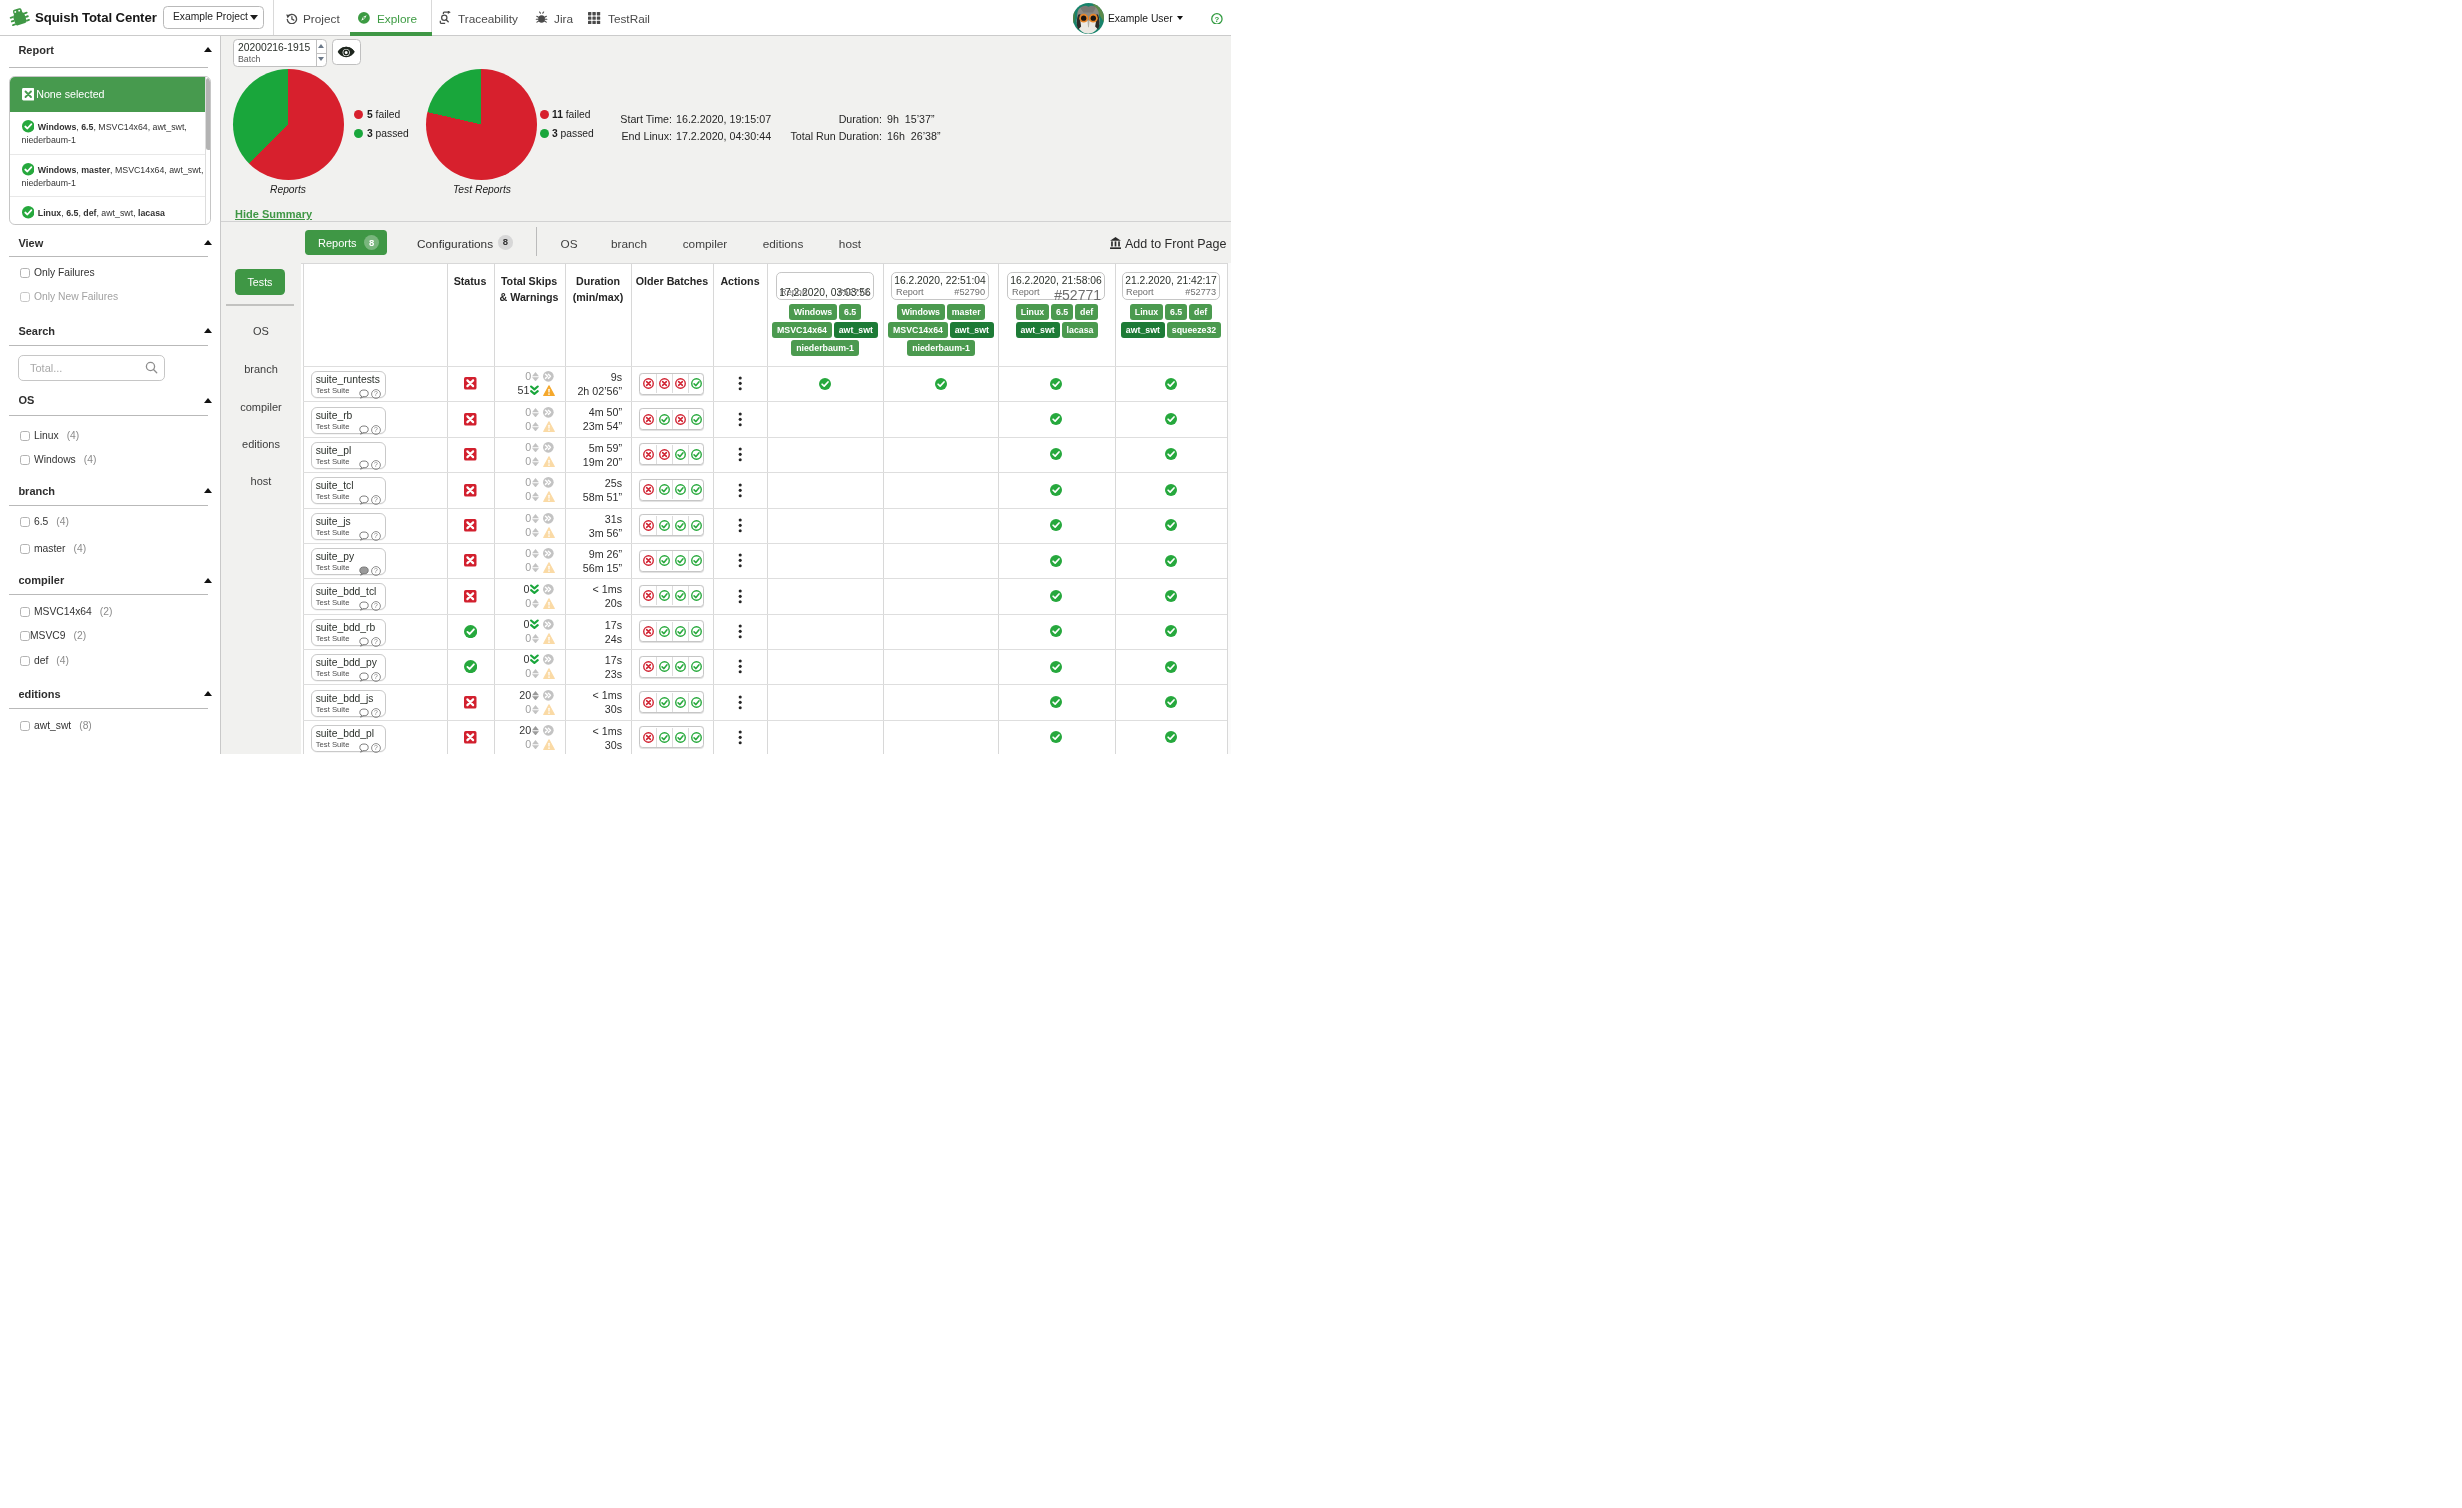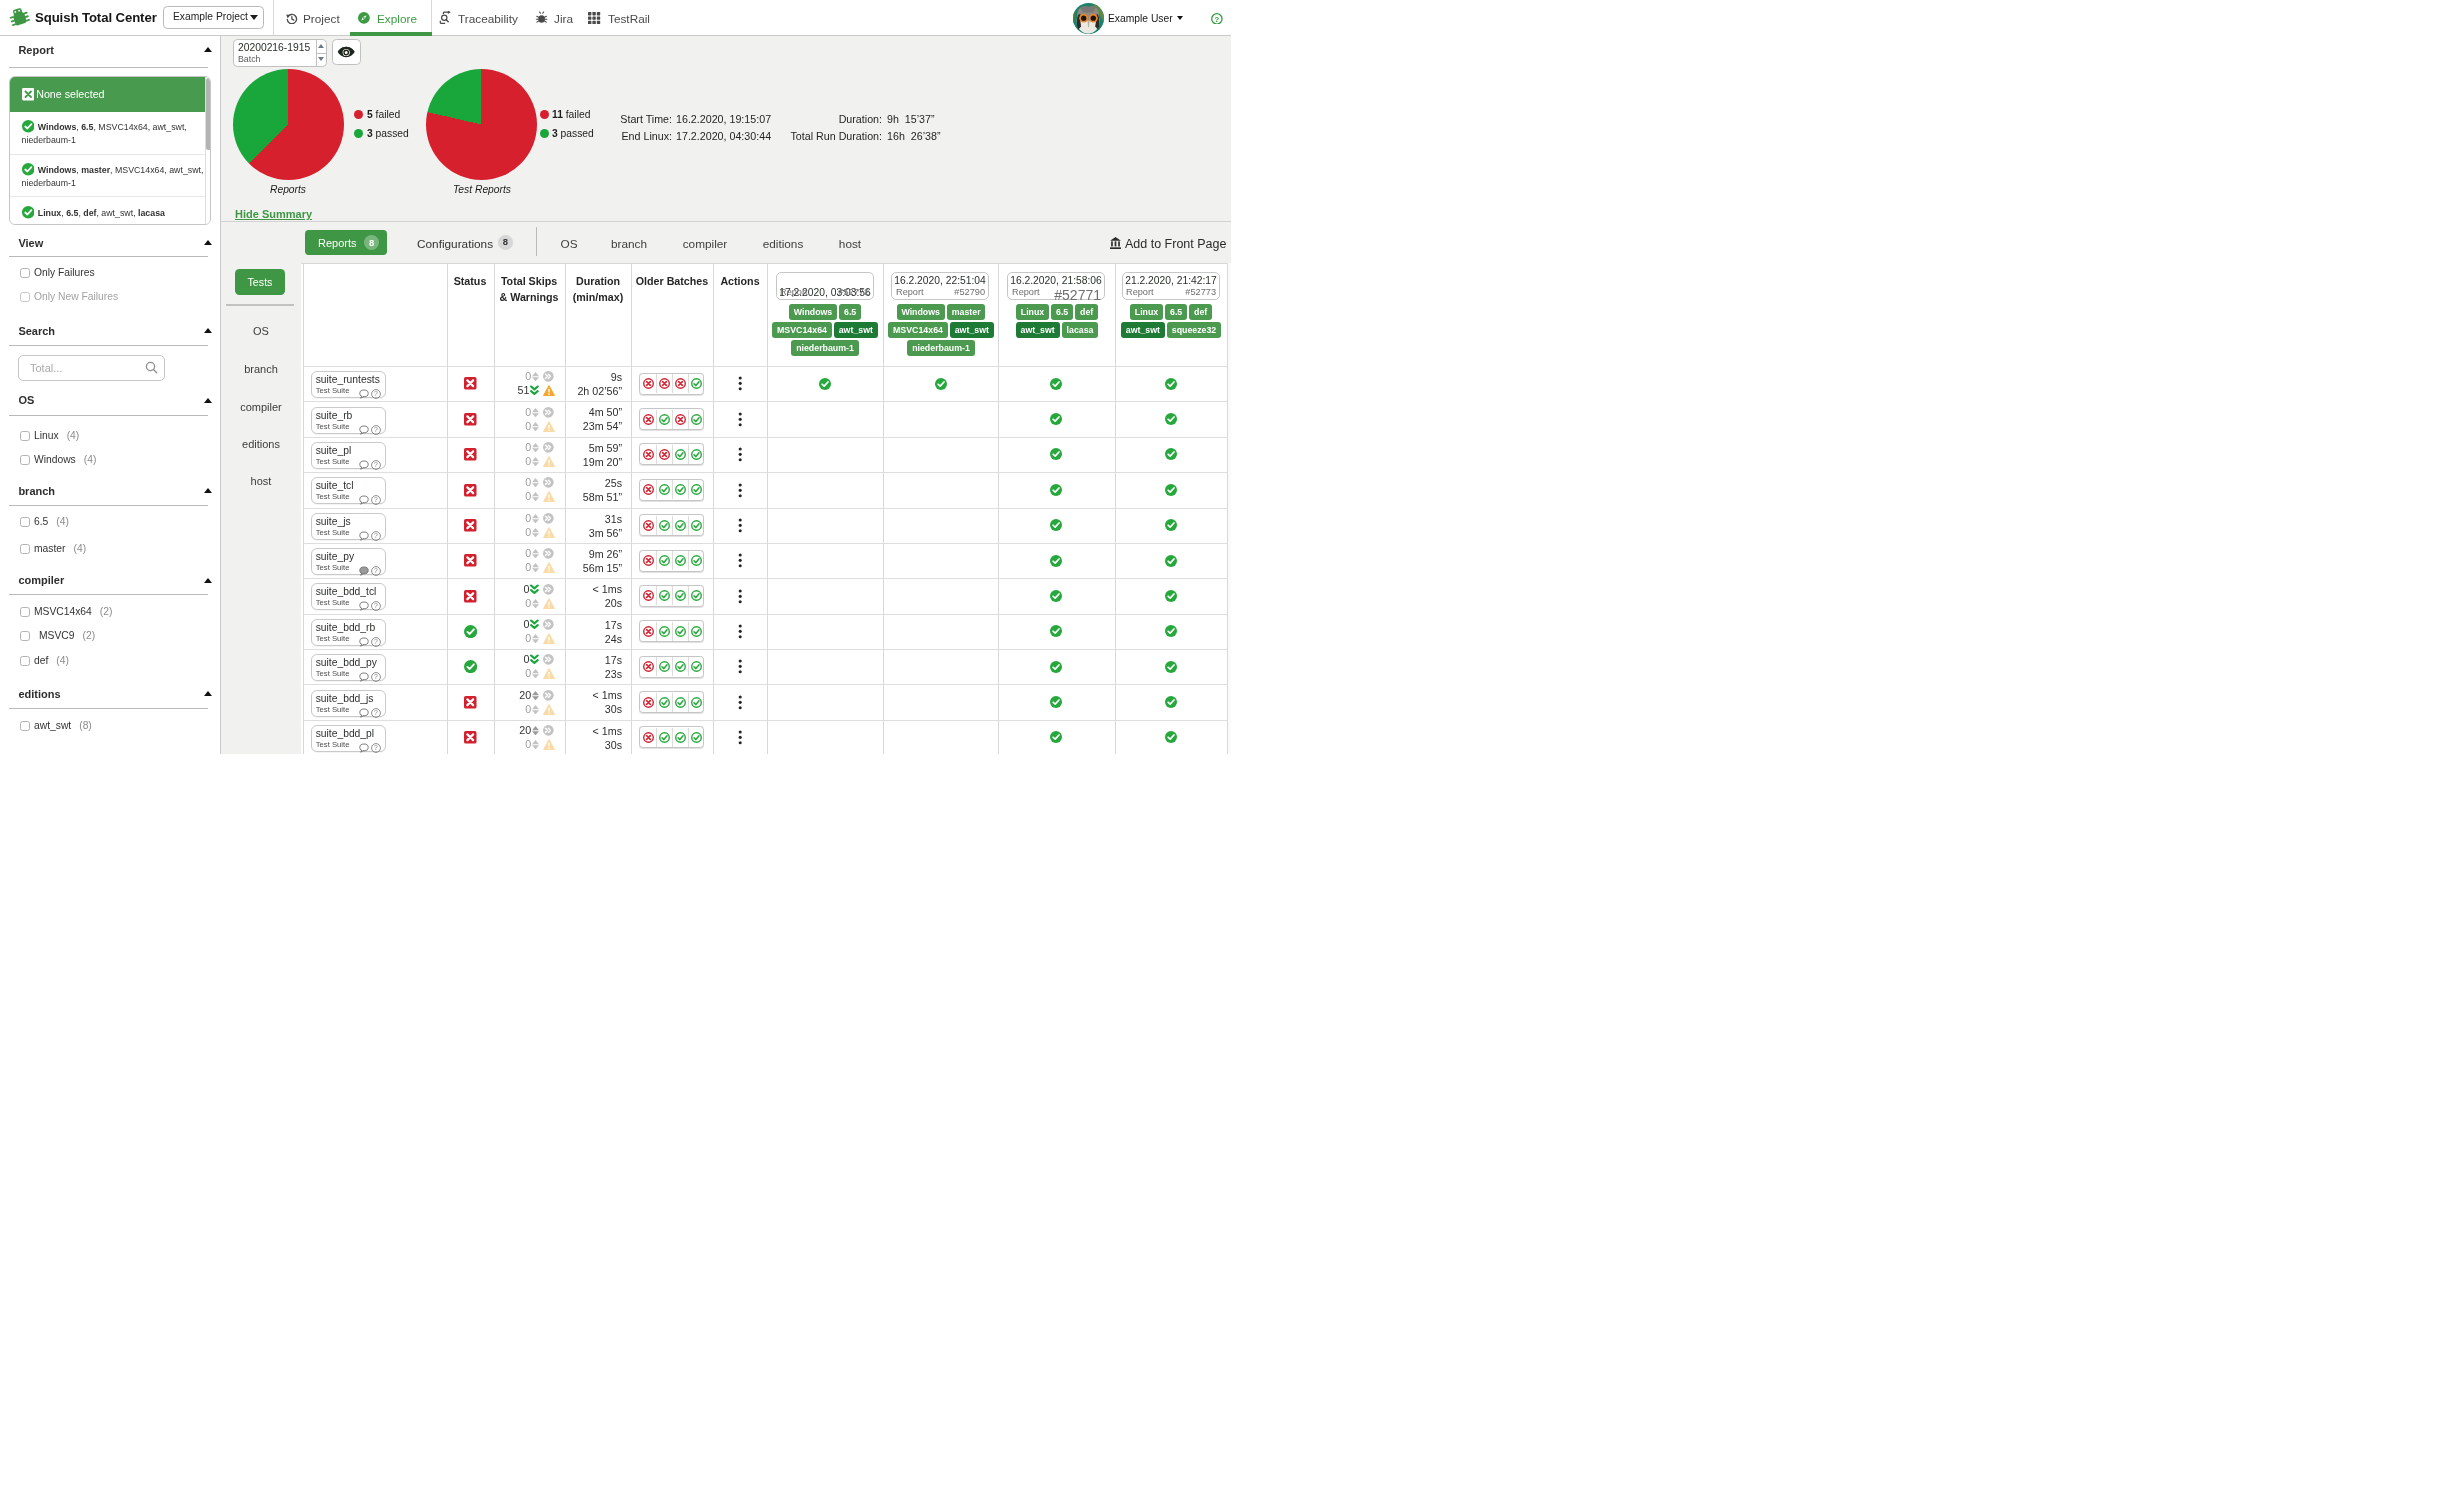--- a/index.html
+++ b/index.html
@@ -177,21 +177,21 @@
 <div class="abs" style="left:20px;top:481px;width:9.5px;height:9.5px;border:1.1px solid #b3b3b3;border-radius:2.6px;background:#fff;"></div>
     <div class="abs" style="left:34px;top:480px;font-size:10.3px;color:#333;">6.5<span style="color:#8b8b8b;margin-left:8px;">(4)</span></div>
 <div class="abs" style="left:20px;top:508px;width:9.5px;height:9.5px;border:1.1px solid #b3b3b3;border-radius:2.6px;background:#fff;"></div>
     <div class="abs" style="left:34px;top:507px;font-size:10.3px;color:#333;">master<span style="color:#8b8b8b;margin-left:8px;">(4)</span></div>
 <div class="abs" style="left:18.4px;top:538px;font-size:11px;font-weight:bold;color:#2e2e2e;">compiler</div>
     <div class="abs" style="left:204px;top:542px;width:0;height:0;border-left:4px solid transparent;border-right:4px solid transparent;border-bottom:5.5px solid #111;"></div>
     <div class="abs" style="left:8.8px;top:558px;width:199px;height:0.7px;background:#b9b9b9;"></div>
 <div class="abs" style="left:20px;top:571px;width:9.5px;height:9.5px;border:1.1px solid #b3b3b3;border-radius:2.6px;background:#fff;"></div>
     <div class="abs" style="left:34px;top:570px;font-size:10.3px;color:#333;">MSVC14x64<span style="color:#8b8b8b;margin-left:8px;">(2)</span></div>
 <div class="abs" style="left:20px;top:595px;width:9.5px;height:9.5px;border:1.1px solid #b3b3b3;border-radius:2.6px;background:#fff;"></div>
-    <div class="abs" style="left:39px;top:594px;font-size:10.3px;color:#333;">MSVC9<span style="color:#8b8b8b;margin-left:8px;">(2)</span></div>
+    <div class="abs" style="left:30px;top:594px;font-size:10.3px;color:#333;">MSVC9<span style="color:#8b8b8b;margin-left:8px;">(2)</span></div>
 <div class="abs" style="left:20px;top:620px;width:9.5px;height:9.5px;border:1.1px solid #b3b3b3;border-radius:2.6px;background:#fff;"></div>
     <div class="abs" style="left:34px;top:619px;font-size:10.3px;color:#333;">def<span style="color:#8b8b8b;margin-left:8px;">(4)</span></div>
 <div class="abs" style="left:18.4px;top:652px;font-size:11px;font-weight:bold;color:#2e2e2e;">editions</div>
     <div class="abs" style="left:204px;top:655px;width:0;height:0;border-left:4px solid transparent;border-right:4px solid transparent;border-bottom:5.5px solid #111;"></div>
     <div class="abs" style="left:8.8px;top:672px;width:199px;height:0.7px;background:#b9b9b9;"></div>
 <div class="abs" style="left:20px;top:685px;width:9.5px;height:9.5px;border:1.1px solid #b3b3b3;border-radius:2.6px;background:#fff;"></div>
     <div class="abs" style="left:34px;top:684px;font-size:10.3px;color:#333;">awt_swt<span style="color:#8b8b8b;margin-left:8px;">(8)</span></div>
 </div>
 <div class="abs" style="left:235px;top:269px;width:50px;height:26.4px;background:#3f9745;border-radius:4.4px;color:#fff;font-size:10.7px;line-height:26.4px;text-align:center;">Tests</div>
 <div class="abs" style="left:226px;top:304px;width:68px;height:1.5px;background:#c2c2c0;"></div>

